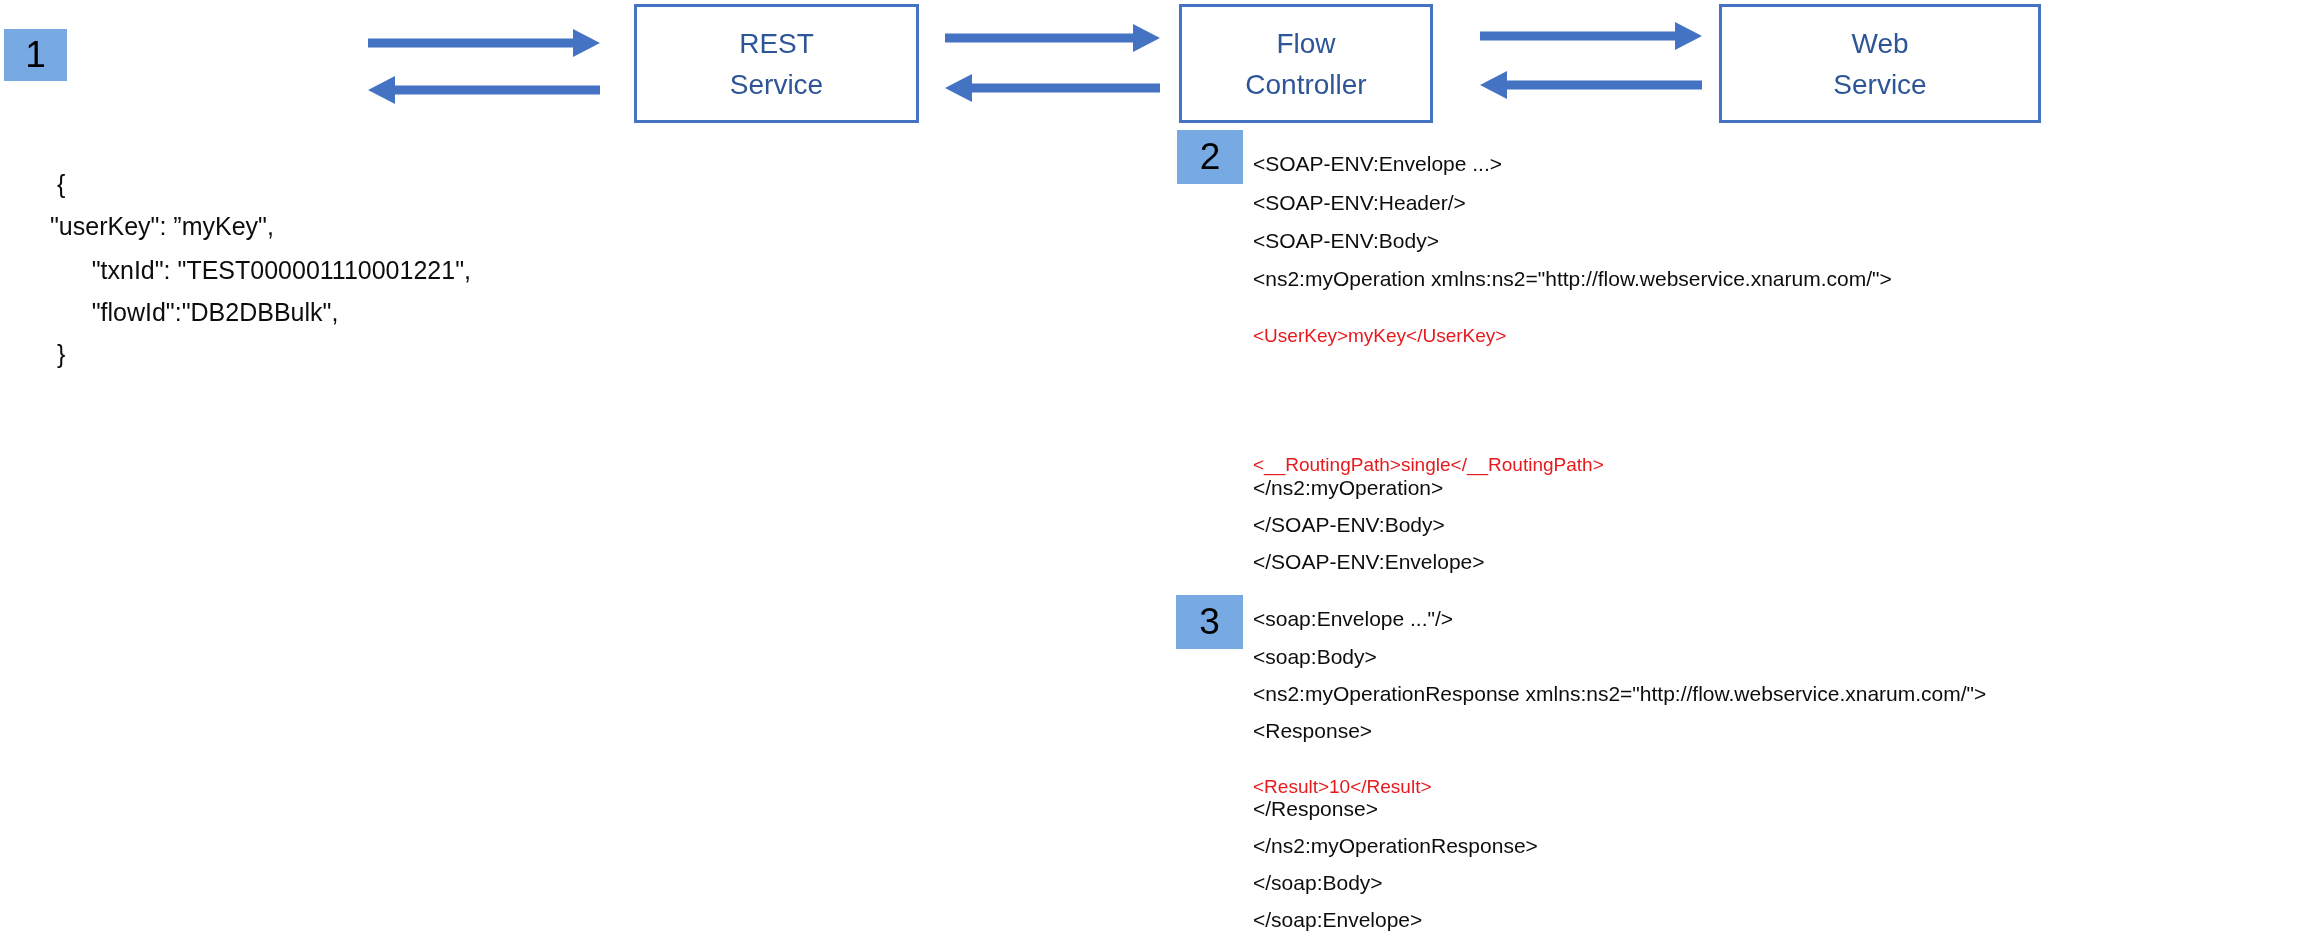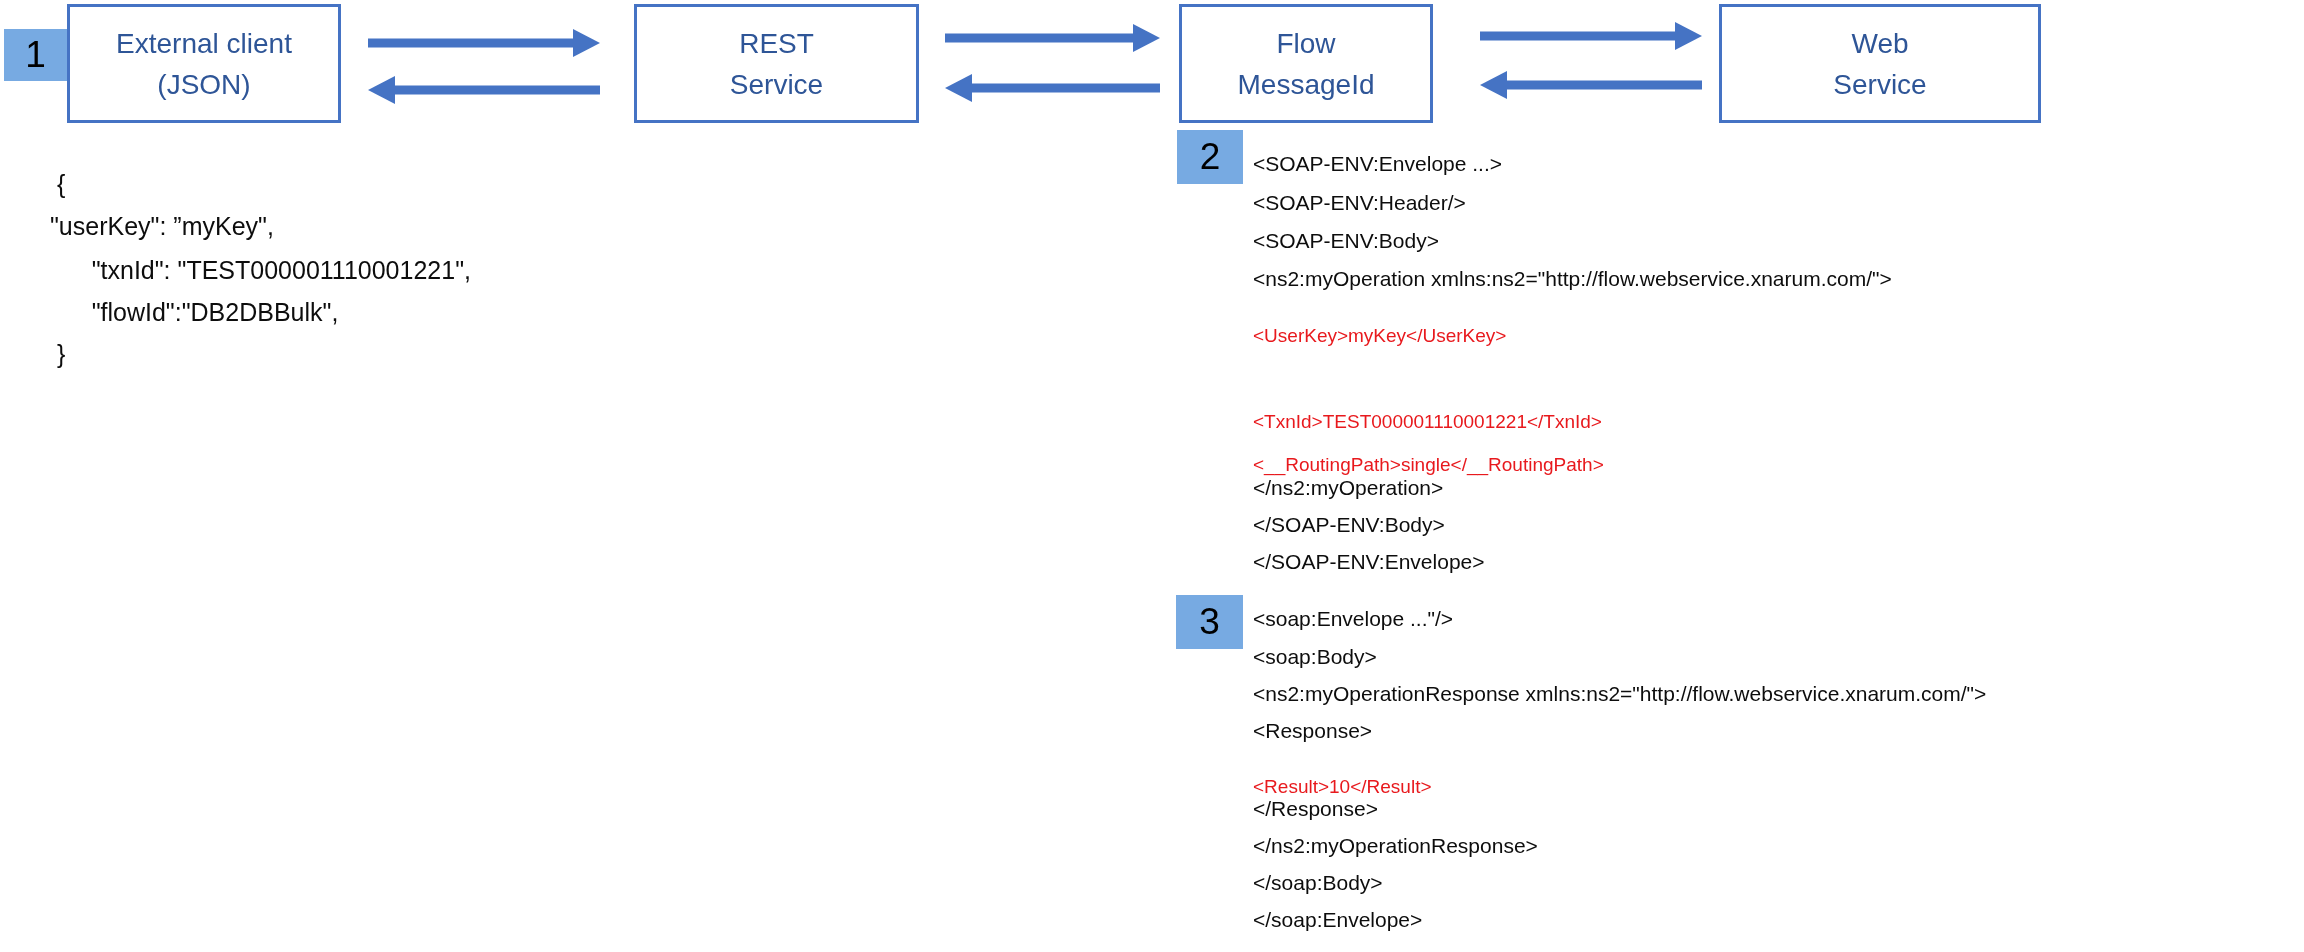--- a/index.html
+++ b/index.html
@@ -88,31 +88,27 @@
 </style>
 </head>
 <body>
 
 <div id="canvas">
 
   <div class="badge" style="left:4px;top:29px;width:63px;height:52px">1</div>
   <div class="badge" style="left:1177px;top:130px;width:66px;height:54px">2</div>
   <div class="badge" style="left:1176px;top:595px;width:67px;height:54px">3</div>
 
-  <div class="node" style="left:67px;width:274px">
-    <div class="node-line">External client</div>
-    <div class="node-line">(JSON)</div>
-  </div>
   <div class="node" style="left:634px;width:285px">
     <div class="node-line">REST</div>
     <div class="node-line">Service</div>
   </div>
   <div class="node" style="left:1179px;width:254px">
     <div class="node-line">Flow</div>
-    <div class="node-line">MessageId</div>
+    <div class="node-line">Controller</div>
   </div>
   <div class="node" style="left:1719px;width:322px">
     <div class="node-line">Web</div>
     <div class="node-line">Service</div>
   </div>
 
   <div class="arrow right" style="left:368px;top:29px;width:232px">
     <div class="shaft"></div>
     <div class="head"></div>
   </div>
@@ -143,21 +139,20 @@
   <div class="json-line" style="top:212px">"userKey": ”myKey",</div>
   <div class="json-line" style="top:256px">      "txnId": "TEST000001110001221",</div>
   <div class="json-line" style="top:298px">      "flowId":"DB2DBBulk",</div>
   <div class="json-line" style="top:340px"> }</div>
 
   <div class="code-line black" style="top:152px">&lt;SOAP-ENV:Envelope ...&gt;</div>
   <div class="code-line black" style="top:191px">&lt;SOAP-ENV:Header/&gt;</div>
   <div class="code-line black" style="top:229px">&lt;SOAP-ENV:Body&gt;</div>
   <div class="code-line black" style="top:267px">&lt;ns2:myOperation xmlns:ns2="http://flow.webservice.xnarum.com/"&gt;</div>
   <div class="code-line red" style="top:305px">&lt;UserKey&gt;myKey&lt;/UserKey&gt;</div>
-  <div class="code-line red" style="top:391px">&lt;TxnId&gt;TEST000001110001221&lt;/TxnId&gt;</div>
   <div class="code-line red" style="top:434px">&lt;__RoutingPath&gt;single&lt;/__RoutingPath&gt;</div>
   <div class="code-line black" style="top:476px">&lt;/ns2:myOperation&gt;</div>
   <div class="code-line black" style="top:513px">&lt;/SOAP-ENV:Body&gt;</div>
   <div class="code-line black" style="top:550px">&lt;/SOAP-ENV:Envelope&gt;</div>
 
   <div class="code-line black" style="top:607px">&lt;soap:Envelope ..."/&gt;</div>
   <div class="code-line black" style="top:645px">&lt;soap:Body&gt;</div>
   <div class="code-line black" style="top:682px">&lt;ns2:myOperationResponse xmlns:ns2="http://flow.webservice.xnarum.com/"&gt;</div>
   <div class="code-line black" style="top:719px">&lt;Response&gt;</div>
   <div class="code-line red" style="top:756px">&lt;Result&gt;10&lt;/Result&gt;</div>

